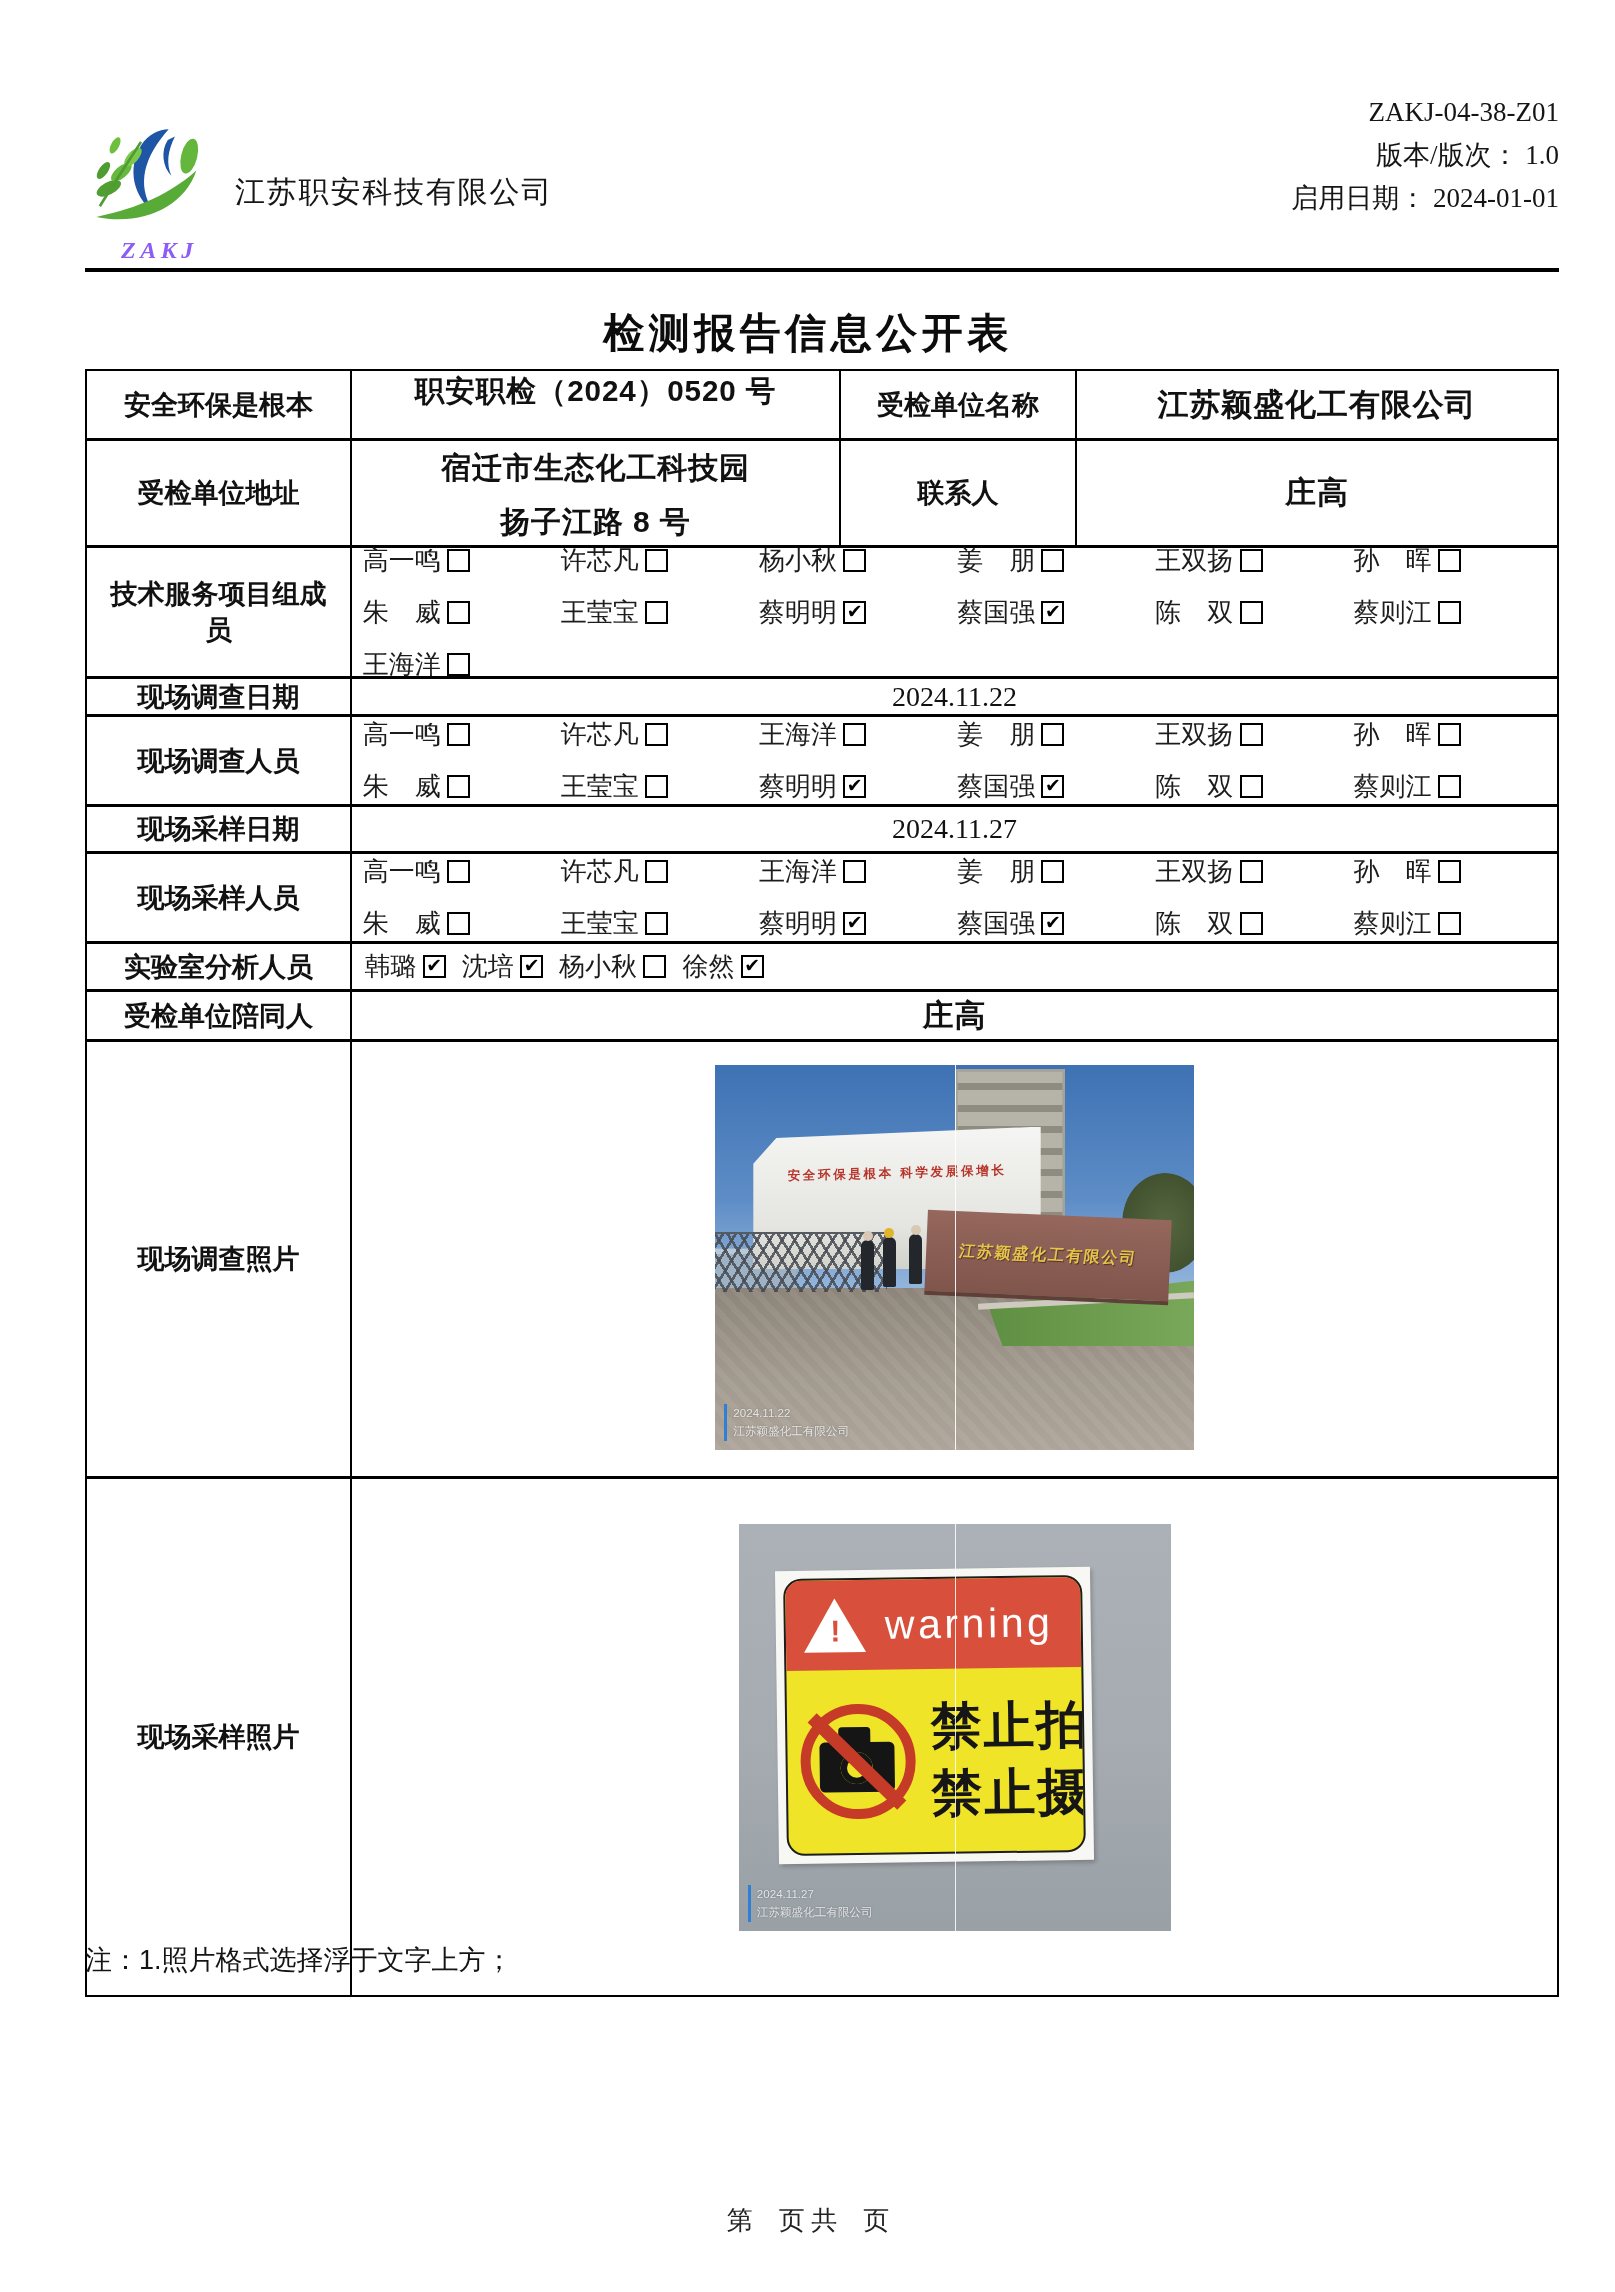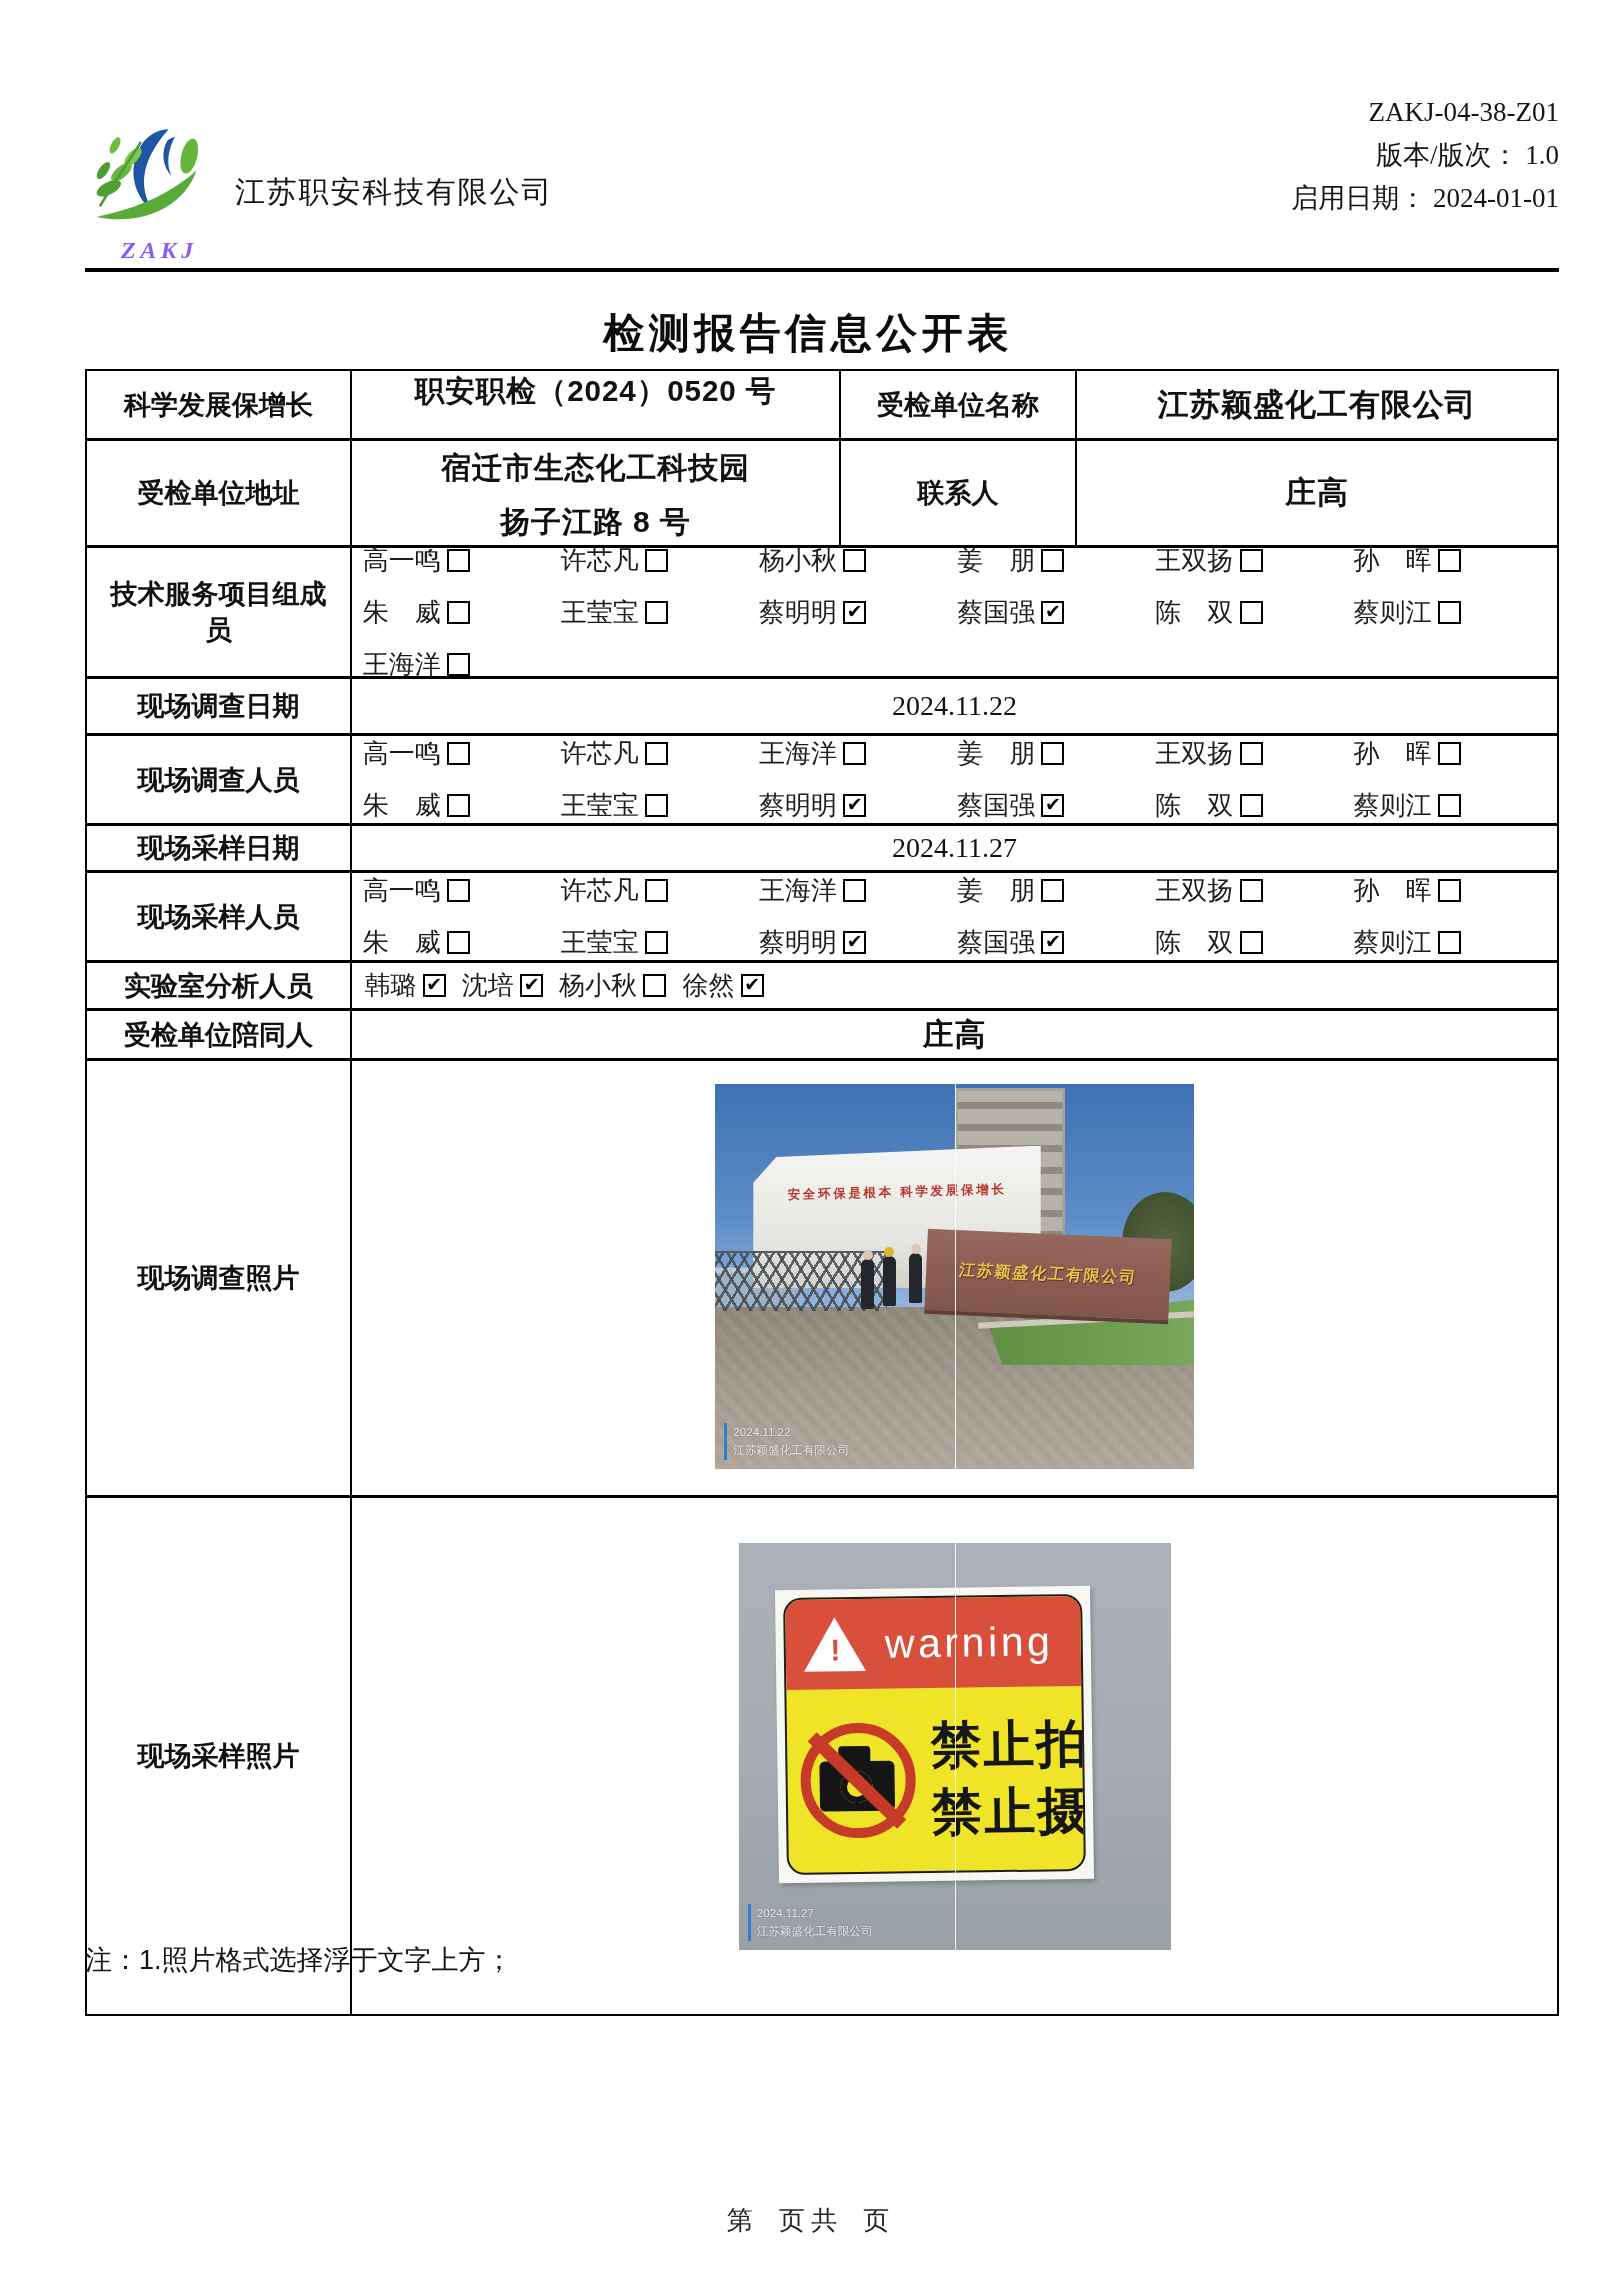--- a/index.html
+++ b/index.html
@@ -32,21 +32,21 @@
   .cC{width:236px;flex:none;border-left:2.7px solid #000;box-sizing:border-box;
       display:flex;align-items:center;justify-content:center;font-weight:bold;font-size:27px;}
   .cD{flex:1;border-left:2.7px solid #000;box-sizing:border-box;
       display:flex;align-items:center;justify-content:center;}
   .cW{flex:1;border-left:2.7px solid #000;box-sizing:border-box;position:relative;}
   .bold-val{font-weight:bold;font-size:31px;letter-spacing:0.9px;}
   .addr-line{font-weight:bold;font-size:30px;line-height:54px;letter-spacing:0.9px;}
   .date-val{font-size:28px;text-align:center;}
   .center-wrap{height:100%;display:flex;align-items:center;justify-content:center;}
 
-  .r1{height:67px;} .r2{height:107px;} .r3{height:131px;} .r4{height:57px;}
+  .r1{height:67px;} .r2{height:107px;} .r3{height:131px;} .r4{height:38px;}
   .r5{height:90px;} .r6{height:47px;} .r7{height:90px;} .r8{height:48px;}
   .r9{height:50px;} .r10{height:437px;} .r11{height:519px;}
 
   
   .names{height:100%;box-sizing:border-box;display:grid;grid-template-columns:repeat(6,1fr);
          align-content:center;row-gap:17px;padding:3.6px 5.4px 3.6px 10.7px;}
   .names-inline{height:100%;box-sizing:border-box;display:flex;align-items:center;gap:16px;padding-left:12.5px;}
   .person{display:flex;align-items:center;gap:6.3px;font-size:26px;color:#1c1c1c;white-space:nowrap;}
   .cbx{width:19px;height:19px;flex:none;border:2.7px solid #000;background:#fff;
        display:inline-flex;align-items:center;justify-content:center;}
@@ -147,21 +147,21 @@
     <div><span>版本/版次：</span> <span>1.0</span></div>
     <div><span>启用日期：</span> <span>2024-01-01</span></div>
   </div>
   <div class="header-rule"></div>
 
   <div class="page-title">检测报告信息公开表</div>
 
   <div class="info-table">
 
     <div class="row r1">
-      <div class="cA">科学发展保增长</div>
+      <div class="cA">安全环保是根本</div>
       <div class="cB">
           <span class="bold-val" style="font-size:29.6px">职安职检（2024）0520 号</span>
         </div>
       <div class="cC">受检单位名称</div>
       <div class="cD">
           <span class="bold-val">江苏颖盛化工有限公司</span>
         </div>
     </div>
 
     <div class="row r2">

